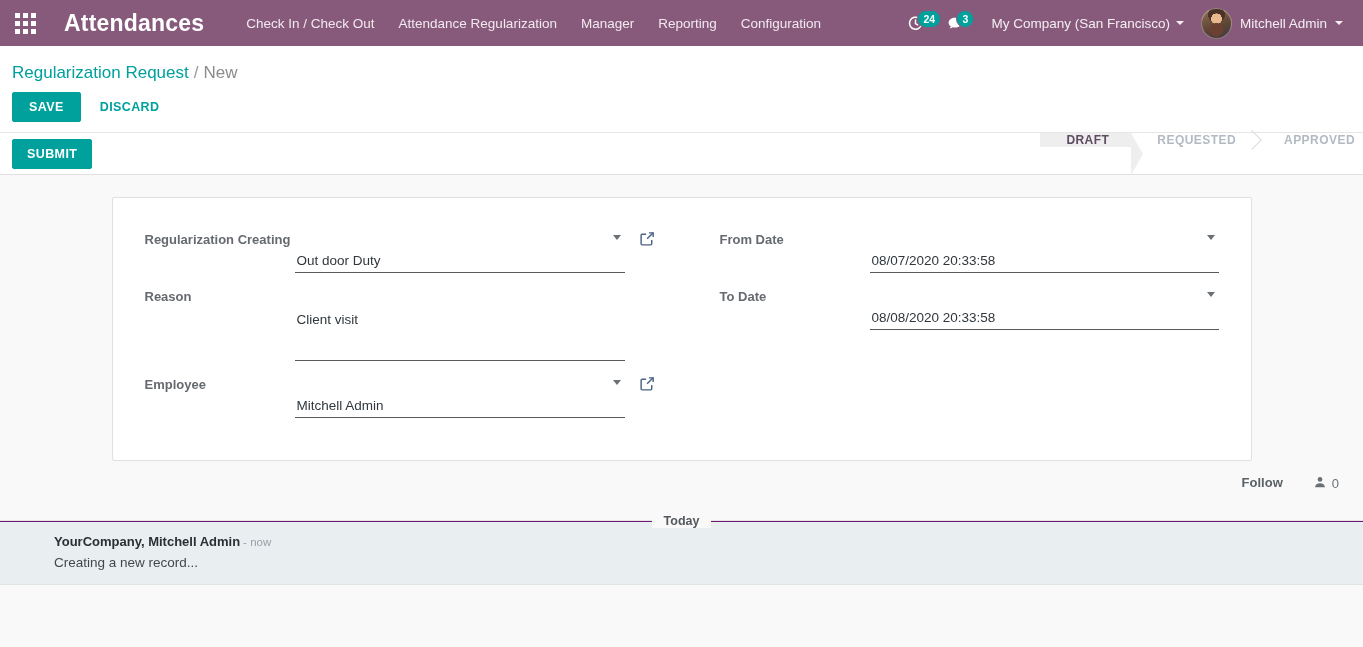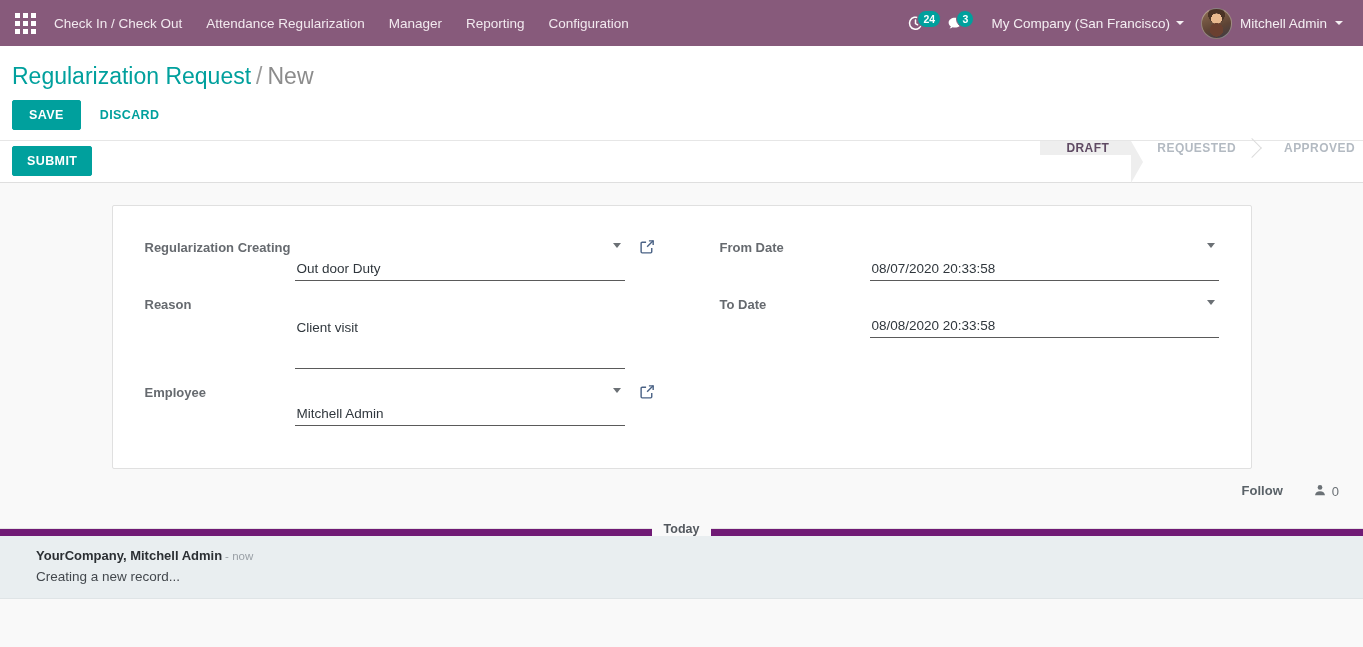--- a/index.html
+++ b/index.html
@@ -119,21 +119,21 @@
     flex: 0 0 auto;
   }
 
   
   .control-panel {
     background: #fff;
     border-bottom: 1px solid #e6e6e6;
     padding: 10px 0 0 0;
   }
   .breadcrumb {
-    font-size: 23px;
+    font-size: 17px;
     padding: 6px 0 2px 12px;
     line-height: 1.25;
     white-space: nowrap;
   }
   .bc-link { color: #00A09D; cursor: pointer; }
   .bc-sep { color: #9a9a9a; margin: 0 5px; }
   .bc-current { color: #8c8c8c; }
 
   .cp-buttons {
     display: flex; align-items: center;
@@ -344,23 +344,23 @@
     top: -10px;
     background: #f9f9f9;
     padding: 0 12px;
     font-size: 12.5px;
     font-weight: bold;
     color: #53585e;
     text-align: right;
   }
   .msg {
     background: #e9eef0;
-    border-top: 7px solid #701a75;
+    border-top: 1px solid #701a75;
     border-bottom: 1px solid #dfe4e6;
-    padding: 12px 20px 14px 36px;
+    padding: 12px 20px 14px 54px;
   }
   .msg-head {
     font-size: 13px;
     color: #2b2f33;
   }
   .msg-author { font-weight: bold; }
   .msg-time { color: #9aa0a6; font-size: 11.5px; margin-left: 3px; }
   .msg-body {
     font-size: 13.5px;
     color: #43484d;
@@ -379,20 +379,21 @@
         <i></i>
         <i></i>
         <i></i>
         <i></i>
         <i></i>
         <i></i>
         <i></i>
     </div>
   </div>
 
+  <div class="brand">Attendances</div>
 
   <div class="menu-items">
     <div class="menu-item">Check In / Check Out</div>
     <div class="menu-item">Attendance Regularization</div>
     <div class="menu-item">Manager</div>
     <div class="menu-item">Reporting</div>
     <div class="menu-item">Configuration</div>
   </div>
 
   <div class="nav-right">

